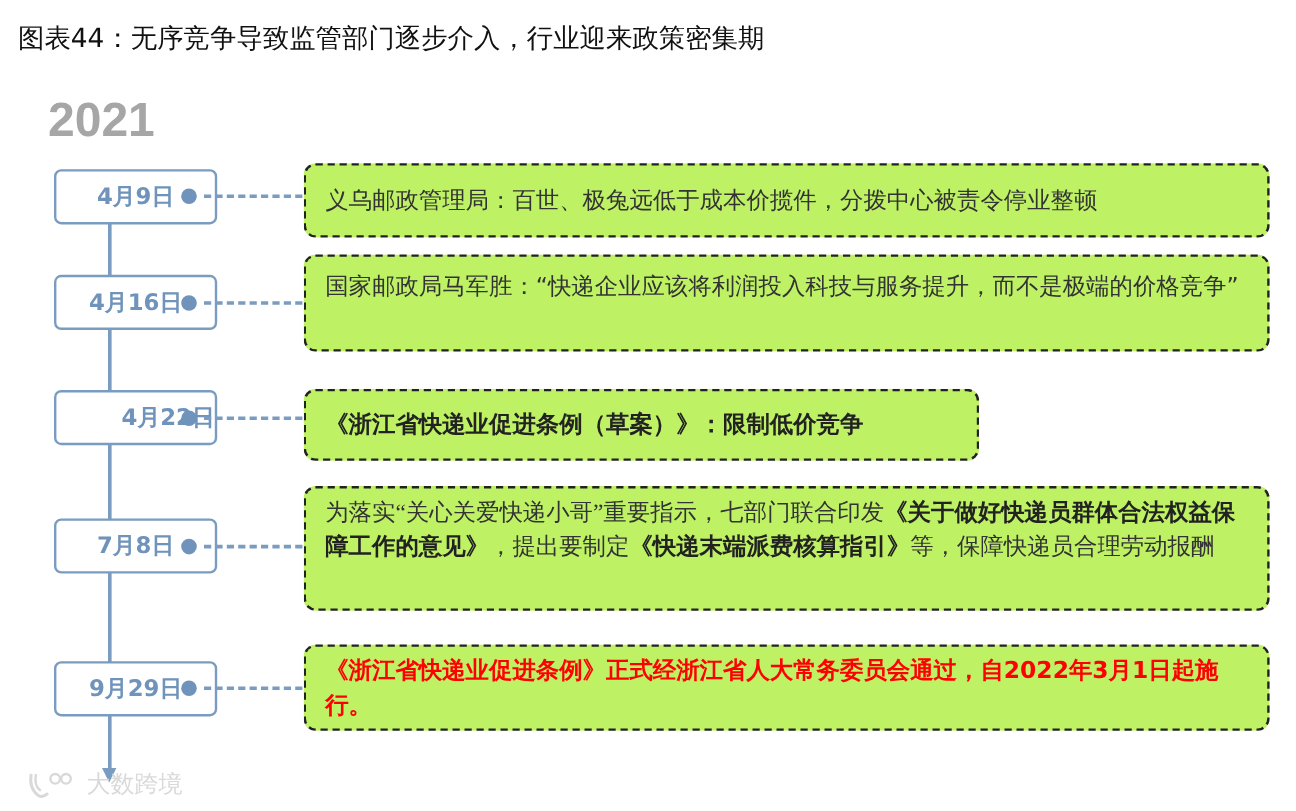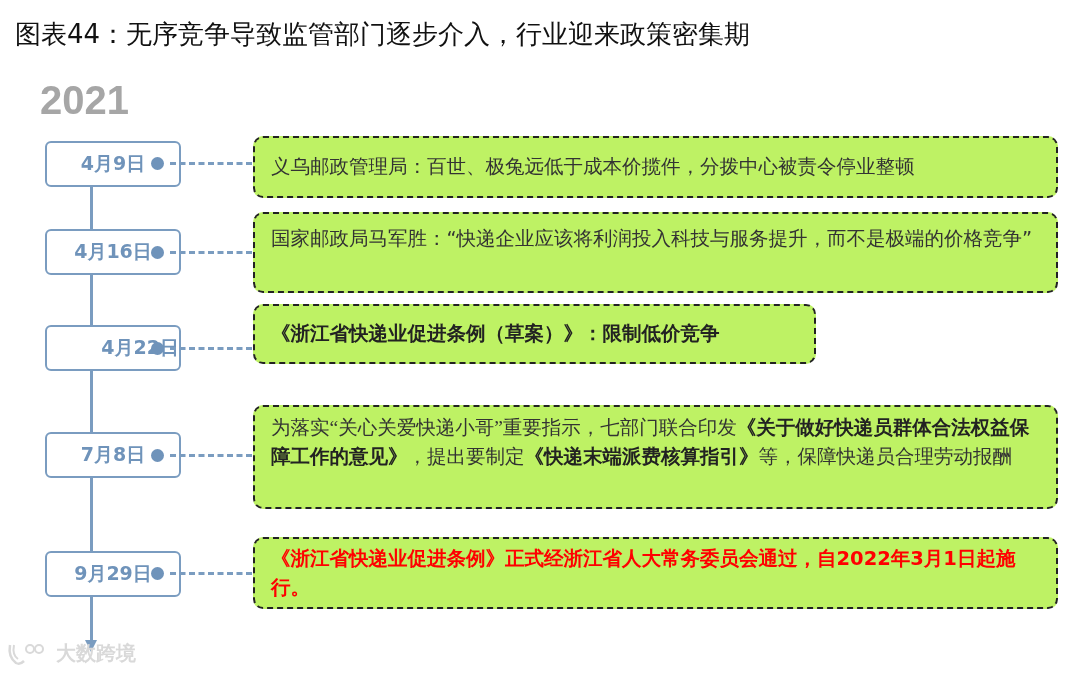--- a/index.html
+++ b/index.html
@@ -1,38 +1,38 @@
 <!DOCTYPE html>
 <html><head>
 <meta charset="utf-8">
 <style>
   html, body { margin: 0; padding: 0; background: #ffffff; }
   body { width: 1080px; height: 676px; position: relative; overflow: hidden;
          font-family: "DejaVu Sans", "Liberation Sans", sans-serif; color: #333; }
-  .title { position: absolute; left: 15px; top: 17px; font-size: 26px; color: #111;
+  .title { position: absolute; left: 15px; top: 17px; font-size: 22px; color: #111;
            letter-spacing: 0px; white-space: nowrap; }
   .year { position: absolute; left: 40px; top: 78px; font-size: 40px; font-weight: bold;
           color: #a6a6a6; font-family: "Liberation Sans", sans-serif; }
   .vline { position: absolute; left: 90px; top: 186px; width: 3px; height: 458px; background: #7a9cc0; }
   .arrow { position: absolute; left: 85px; top: 640px; width: 0; height: 0;
            border-left: 6.5px solid transparent; border-right: 6.5px solid transparent;
            border-top: 12px solid #7a9cc0; }
   .date-box { position: absolute; left: 23px; width: 132px; height: 42px;
               border: 2px solid #7a9cc0; border-radius: 6px; background: #fff;
               display: flex; align-items: center; justify-content: center;
               font-size: 19px; font-weight: bold; color: #6f93ba; box-sizing: content-box; margin-left: 22px; }
   .dot { position: absolute; width: 13px; height: 13px; border-radius: 50%; background: #6f93ba; }
   .dash { position: absolute; height: 0; border-top: 3px dashed #7a9cc0; }
   .content { position: absolute; left: 253px; border: 2px dashed #222; border-radius: 10px;
              box-sizing: border-box; padding: 6px 10px 6px 16px; font-size: 19.5px;
              line-height: 29px; color: #333; background: #bef264; }
   .content b { color: #222; }
   .red { color: #ff0000 !important; font-weight: bold; }
-  .watermark { position: absolute; left: 6px; top: 640px; font-size: 20px; color: #d9d9d9;
-               font-weight: bold; display: flex; align-items: center; gap: 4px; }
+  .watermark { position: absolute; left: 22px; top: 640px; font-size: 20px; color: #d9d9d9;
+               font-weight: normal; display: flex; align-items: center; gap: 4px; }
   .wm-icon { width: 46px; height: 26px; }
 </style>
 </head>
 <body>
 
 <div class="title">图表44：无序竞争导致监管部门逐步介入，行业迎来政策密集期</div>
 <div class="year">2021</div>
 
 <div class="vline"></div>
 <div class="arrow"></div>
@@ -53,21 +53,21 @@
 <div class="dash" style="left:170px; top:251px; width:82px;"></div>
 <div class="content" style="top:212px; width:805px; height:81px; padding-top:10px;">
   <span>国家邮政局马军胜：“快递企业应该将利润投入科技与服务提升，而不是极端的价格竞争”</span>
 </div>
 
 <div class="date-box" style="top:325px;justify-content:flex-end;">
   <span>4月22日</span>
 </div>
 <div class="dot" style="left:151px; top:342px;"></div>
 <div class="dash" style="left:170px; top:347px; width:82px;"></div>
-<div class="content" style="top:304px; width:563px; height:60px; line-height:44px; padding-top:6px;">
+<div class="content" style="top:324px; width:563px; height:60px; line-height:44px; padding-top:6px;">
   <b>《浙江省快递业促进条例（草案）》：限制低价竞争</b>
 </div>
 
 <div class="date-box" style="top:432px;">
   <span>7月8日</span>
 </div>
 <div class="dot" style="left:151px; top:449px;"></div>
 <div class="dash" style="left:170px; top:454px; width:82px;"></div>
 <div class="content" style="top:405px; width:805px; height:104px; padding-top:6px; line-height:29px;font-family:Liberation Serif, serif;">
   <span>为落实“关心关爱快递小哥”重要指示，七部门联合印发</span><b>《关于做好快递员群体合法权益保障工作的意见》</b><span>，提出要制定</span><b>《快递末端派费核算指引》</b><span>等，保障快递员合理劳动报酬</span>

